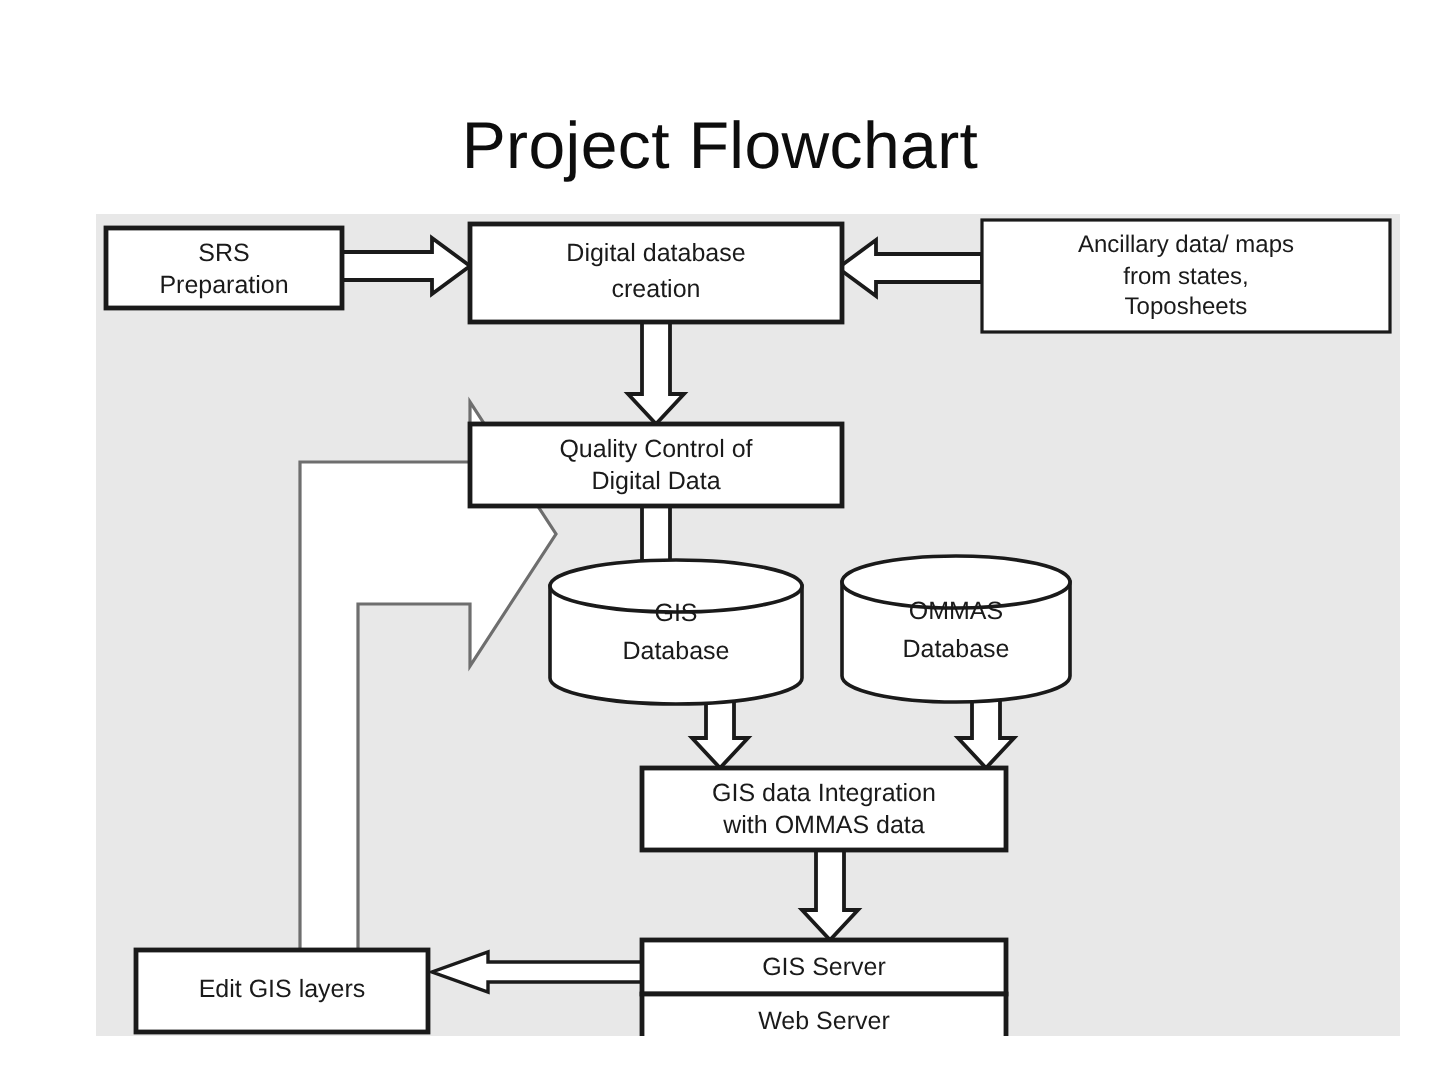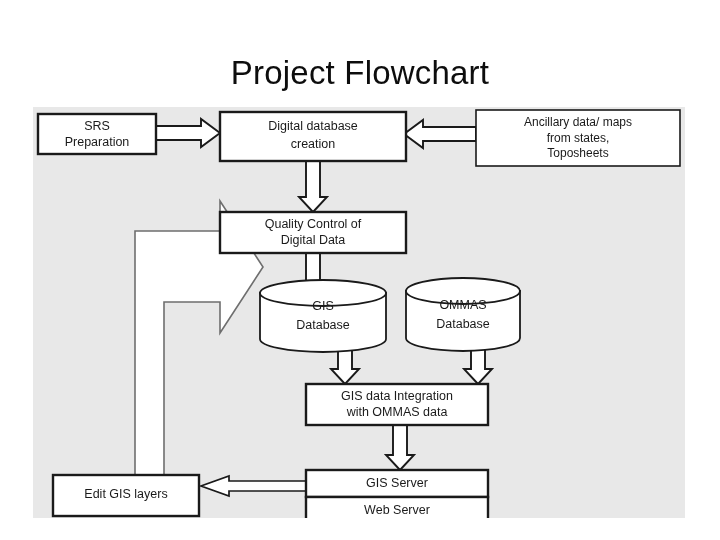--- a/index.html
+++ b/index.html
@@ -27,21 +27,21 @@
     text-align: center;
     font-family: "Liberation Sans", sans-serif;
     font-size: 33px;
     font-weight: 400;
     color: #0d0d0d;
     letter-spacing: 0.2px;
     white-space: nowrap;
   }
   #diagram-canvas {
     position: absolute;
-    left: 33px;
+    left: 48px;
     top: 107px;
     width: 652px;
     height: 411px;
     background: #e8e8e8;
   }
   svg#flowchart {
     display: block;
     width: 652px;
     height: 411px;
   }

